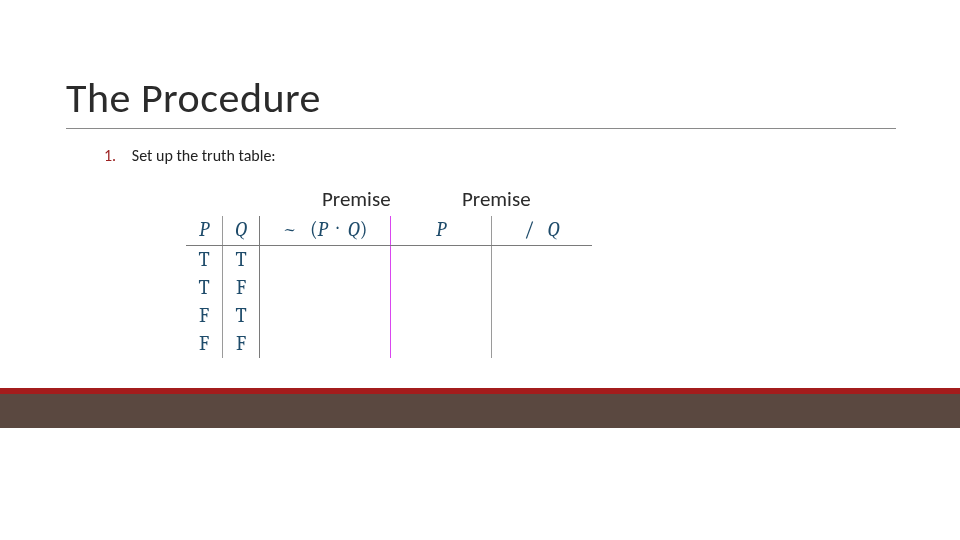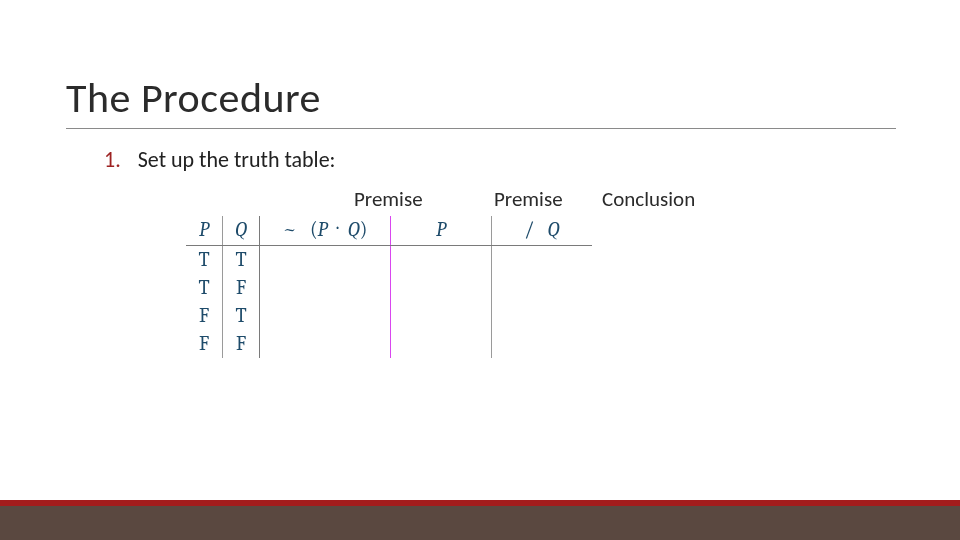--- a/index.html
+++ b/index.html
@@ -9,21 +9,21 @@
     height: 540px;
     background: #ffffff;
     font-family: "Segoe UI", "Calibri", Arial, sans-serif;
     color: #222;
     overflow: hidden;
     position: relative;
   }
   .slide {
     position: relative;
     width: 960px;
-    height: 540px;
+    height: 428px;
   }
   .title {
     position: absolute;
     left: 66px;
     top: 72px;
     font-size: 42px;
     font-weight: 300;
     color: #2b2b2b;
     letter-spacing: 0.5px;
   }
@@ -32,33 +32,32 @@
     left: 66px;
     top: 128px;
     width: 830px;
     height: 1px;
     background: #8a8a8a;
   }
   .step {
     position: absolute;
     left: 104px;
     top: 146px;
-    font-size: 22px;
+    font-size: 16px;
     color: #222;
   }
   .step .num {
     color: #9d2222;
     margin-right: 12px;
   }
   .labels {
     position: absolute;
     top: 186px;
     font-size: 21px;
     color: #2b2b2b;
-    margin-left: 32px;
   }
   .lab-premise1 { left: 322px; }
   .lab-premise2 { left: 462px; }
   .lab-conclusion { left: 570px; }
 
   .tbl-wrap {
     position: absolute;
     left: 186px;
     top: 216px;
   }
@@ -114,21 +113,20 @@
   <div class="title">The Procedure</div>
   <div class="title-rule"></div>
 
   <div class="step">
     <span class="num">1.</span>
     <span>Set up the truth table:</span>
   </div>
 
   <div class="labels lab-premise1">Premise</div>
   <div class="labels lab-premise2">Premise</div>
-  <div class="labels lab-conclusion">Conclusion</div>
 
   <div class="tbl-wrap">
     <table class="tbl">
       <tbody>
           <tr class="hdr">
         <td class="col-p">P</td>
         <td class="col-q">Q</td>
         <td class="col-pq">
           <span class="sym">~</span>
           <span>&nbsp;</span>

